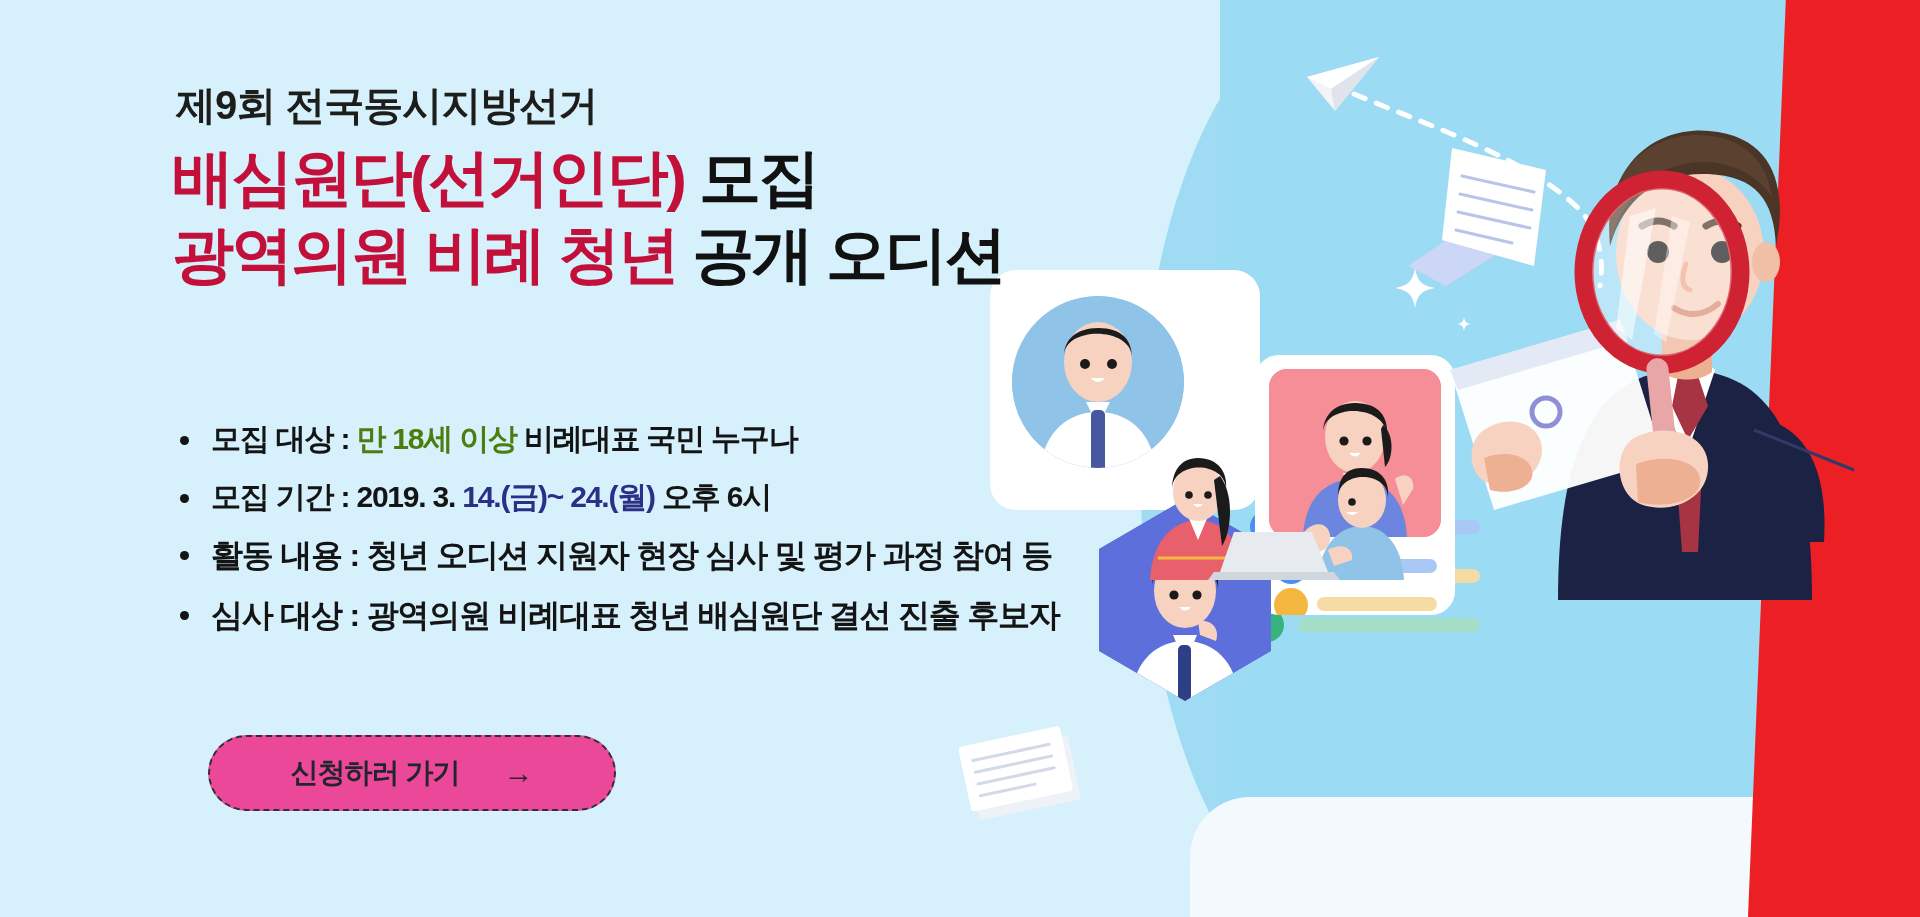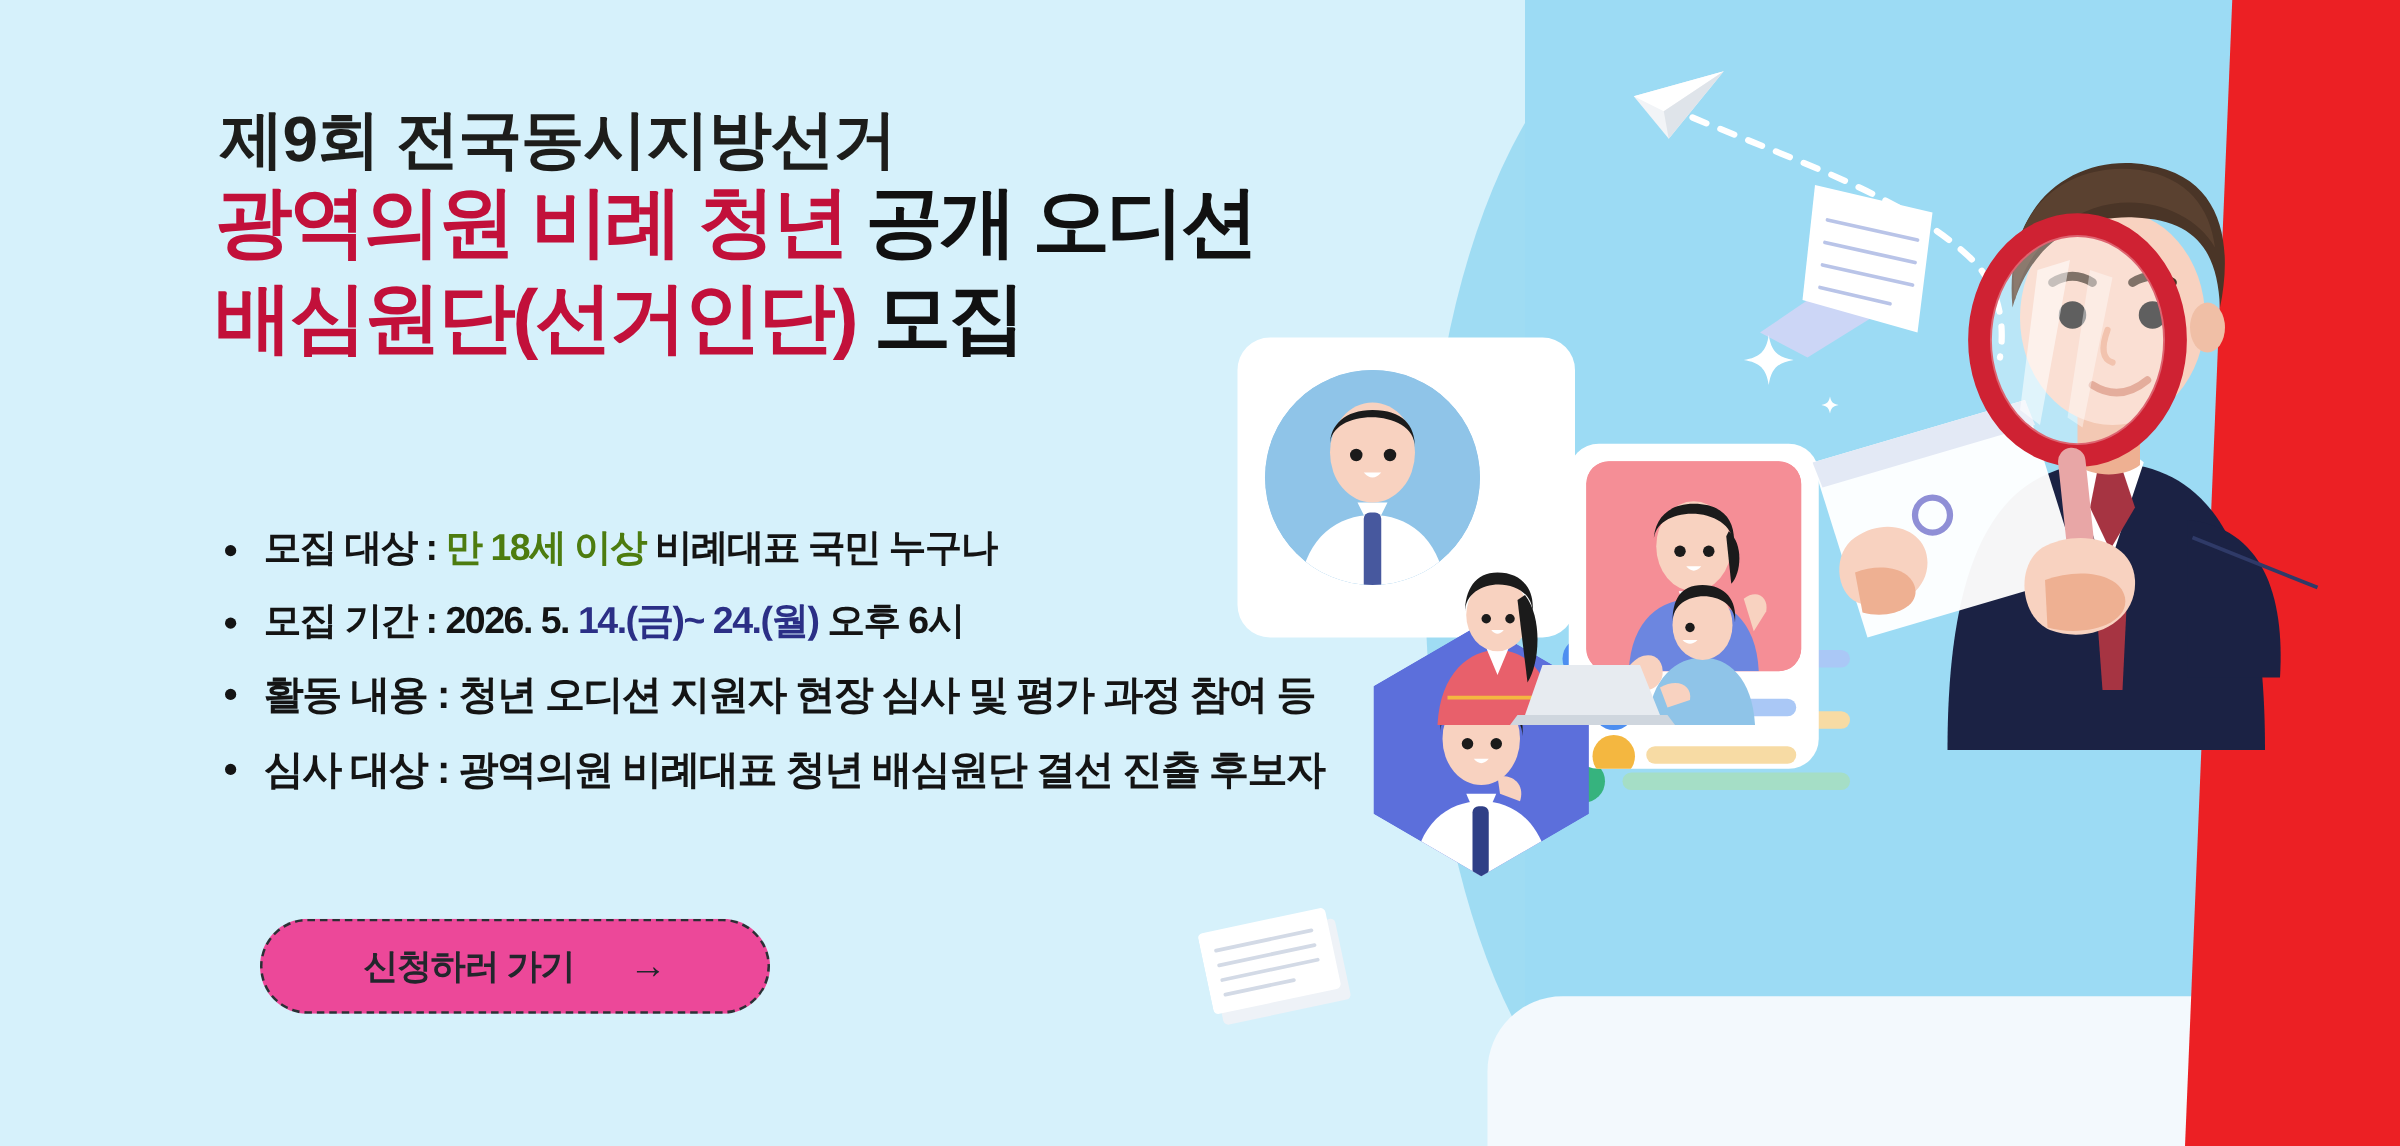--- a/index.html
+++ b/index.html
@@ -32,21 +32,21 @@
   .bg-white-bottom{
     position:absolute;left:1190px;bottom:0;width:640px;height:120px;background:#f3f9fd;
     border-top-left-radius:60px;border-top-right-radius:30px;
   }
 
   
   .content{position:absolute;left:0;top:0;width:1060px;height:917px;}
 
   .eyebrow{
     position:absolute;left:176px;top:78px;
-    font-size:51px;font-weight:700;color:#1d1d1b;letter-spacing:-1px;
+    font-size:40px;font-weight:700;color:#1d1d1b;letter-spacing:-1px;
     white-space:nowrap;
   }
 
   .headline{
     position:absolute;left:172px;top:140px;width:900px;
     font-size:62px;font-weight:800;line-height:1.24;letter-spacing:-2.5px;
     color:#111111;white-space:nowrap;
   }
   .headline .hl-red{color:#c2103a;}
   .headline .line{display:block;}
@@ -319,42 +319,42 @@
       <path d="M304 390 L404 430" stroke="#2f3a68" stroke-width="3" fill="none"></path>
     </svg>
   </div>
 
   <div class="content">
 
     <div class="eyebrow">제9회 전국동시지방선거</div>
 
     <div class="headline">
       <span class="line">
+        <span class="hl-red">배심원단(선거인단)</span>
+        <span>모집</span>
+      </span>
+      <span class="line">
         <span class="hl-red">광역의원 비례 청년</span>
         <span>공개 오디션</span>
-      </span>
-      <span class="line">
-        <span class="hl-red">배심원단(선거인단)</span>
-        <span>모집</span>
       </span>
     </div>
 
     <div class="bullets">
 
       <div class="bullet">
         <span class="dot"></span>
         <span class="btxt">
           <span>모집 대상 : </span><span class="red">만 18세 이상</span><span> 비례대표 국민 누구나</span>
         </span>
       </div>
 
       <div class="bullet">
         <span class="dot"></span>
         <span class="btxt">
-          <span>모집 기간 :  2026. 5. </span><span class="navy">14.(금)~ 24.(월)</span><span> 오후 6시</span>
+          <span>모집 기간 :  2019. 3. </span><span class="navy">14.(금)~ 24.(월)</span><span> 오후 6시</span>
         </span>
       </div>
 
       <div class="bullet small">
         <span class="dot"></span>
         <span class="btxt">활동 내용 : 청년 오디션 지원자 현장 심사 및 평가 과정 참여 등</span>
       </div>
 
       <div class="bullet small">
         <span class="dot"></span>

